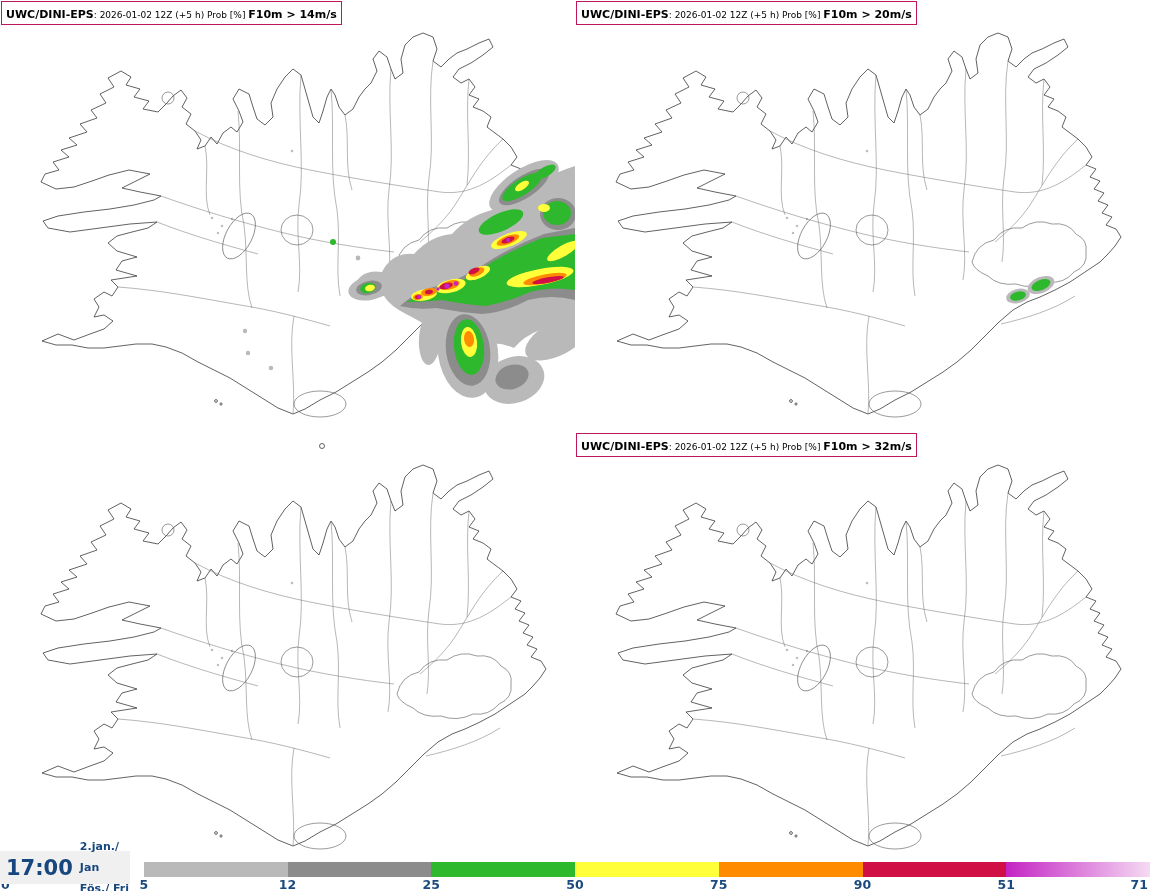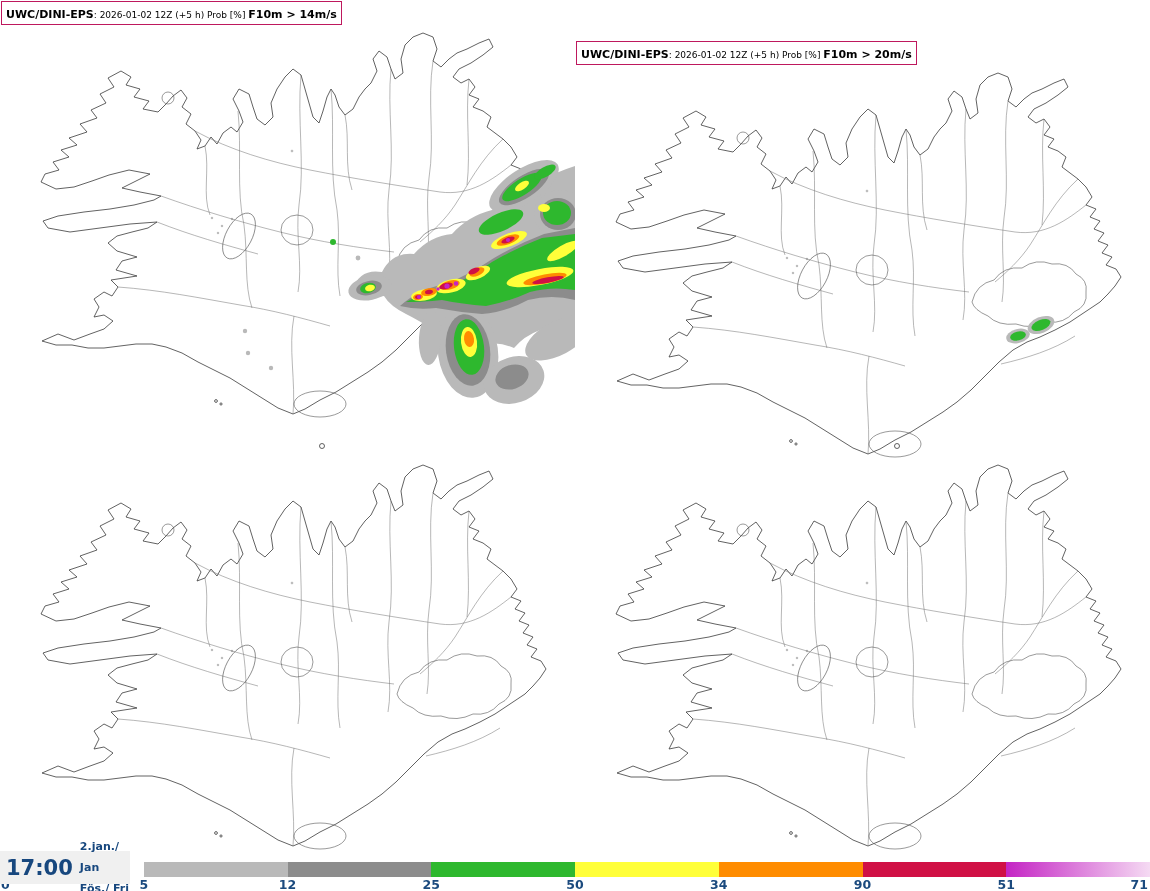--- a/index.html
+++ b/index.html
@@ -1,19 +1,19 @@
 <!DOCTYPE html>
 <html style="--c1: #b9b9b9; --c2: #8c8c8c; --c3: #2eb82e; --c4: #ffff3a; --c5: #ff8c00; --c6: #d01045; --c7s: #c424c4; --tickc: #1b4a7e;"><head>
 <meta charset="utf-8">
 <style>
   html,body{margin:0;padding:0;background:#fff;}
   body{width:1150px;height:891px;position:relative;overflow:hidden;
        font-family:"DejaVu Sans",sans-serif;}
   .panel{position:absolute;width:575px;height:432px;overflow:hidden;}
-  #p1{left:0;top:0;} #p2{left:575px;top:0;margin-top:40px;} #p3{left:0;top:432px;} #p4{left:575px;top:432px;}
+  #p1{left:0;top:0;} #p2{left:575px;top:0;} #p3{left:0;top:432px;} #p4{left:575px;top:432px;}
   .panel svg{position:absolute;left:0;top:0;}
   .titlebox{position:absolute;left:1px;top:1px;background:#fff;border:1px solid #be185d;
     padding:1px 4px 2px 4px;white-space:nowrap;z-index:5;color:#000;}
   .t-model{font-weight:bold;font-size:11px;}
   .t-meta{font-size:9px;}
   .t-param{font-weight:bold;font-size:11px;}
   
   .clock{position:absolute;left:0;top:827px;width:130px;height:33px;background:#f0f0f0;
     z-index:8;display:flex;align-items:center;color:#17477e;margin-top:24px;}
   .clock-time{font-size:21px;font-weight:bold;margin:0 7px 0 6px;letter-spacing:0px;}
@@ -185,20 +185,23 @@
 <div class="panel" id="p3">
   <svg width="575" height="432" viewBox="0 0 575 432">
     <use href="#iceland"></use>
   </svg>
 </div>
 
 <div class="panel" id="p4">
   <svg width="575" height="432" viewBox="0 0 575 432">
     <use href="#iceland"></use>
   </svg>
+  <div class="titlebox">
+    <span class="t-model">UWC/DINI-EPS</span><span class="t-meta">: 2026-01-02 12Z (+5 h) Prob [%] </span><span class="t-param">F10m &gt; 32m/s</span>
+  </div>
 </div>
 
 <div class="clock">
   <span class="clock-time">17:00</span>
   <span class="clock-dates">
     <span>2.jan./ Jan</span>
     <span>Fös./ Fri</span>
   </span>
 </div>
 
@@ -210,17 +213,17 @@
   <div class="cbar-seg" style="left: 718.75px; background: rgb(255, 140, 0);"></div>
   <div class="cbar-seg" style="left: 862.5px; background: rgb(208, 16, 69);"></div>
   <div class="cbar-seg" style="left: 1006.25px; background: linear-gradient(90deg, rgb(196, 36, 196), rgb(245, 218, 243));"></div>
 </div>
 <div class="cticks">
   <span class="ctick first" style="left:1px">0</span>
   <span class="ctick" style="left:143.75px">5</span>
   <span class="ctick" style="left:287.5px">12</span>
   <span class="ctick" style="left:431.25px">25</span>
   <span class="ctick" style="left:575px">50</span>
-  <span class="ctick" style="left:718.75px">34</span>
+  <span class="ctick" style="left:718.75px">75</span>
   <span class="ctick" style="left:862.5px">90</span>
   <span class="ctick" style="left:1006.25px">51</span>
   <span class="ctick last" style="left:1148px">71</span>
 </div>
 
 </body></html>

